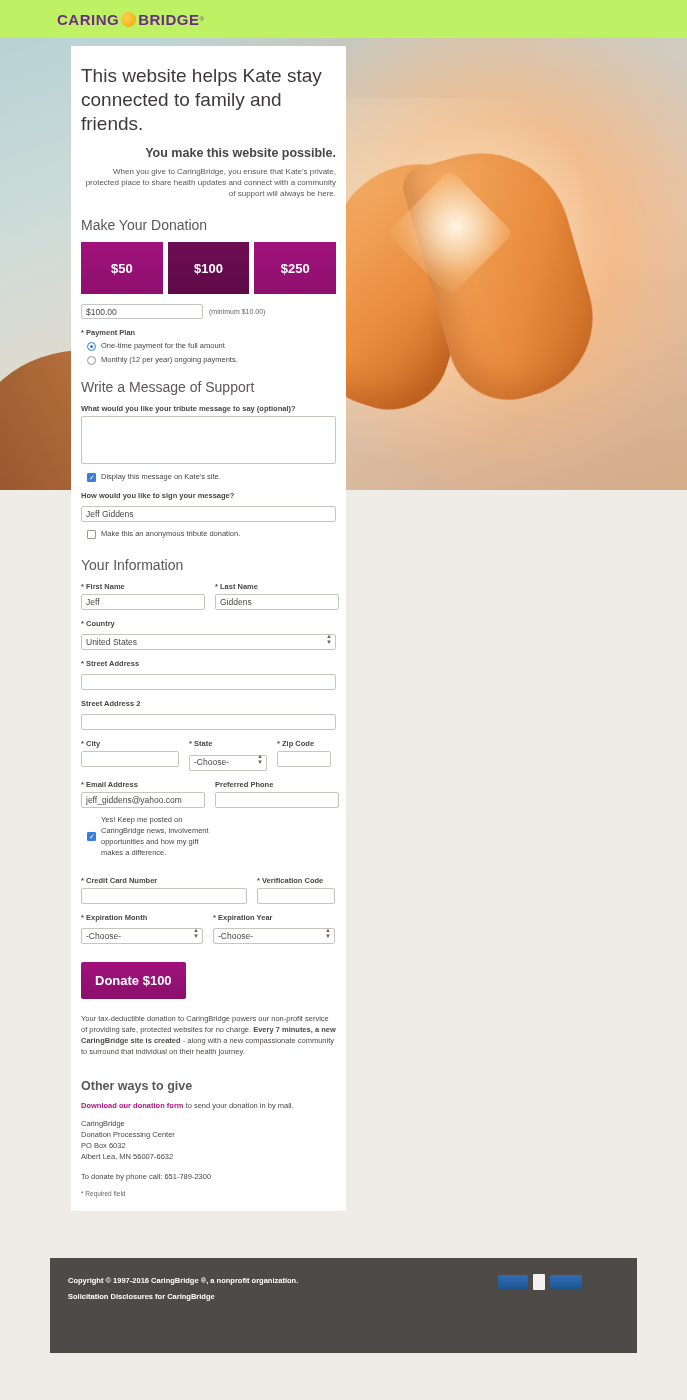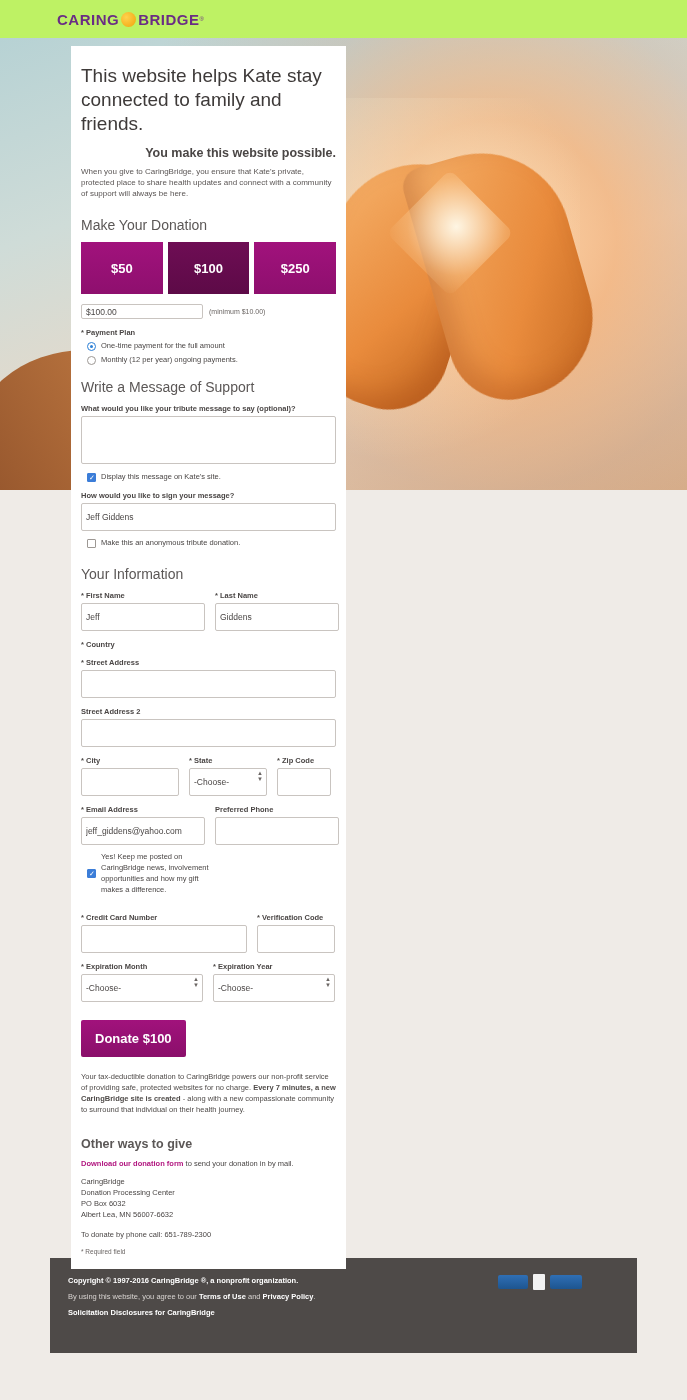--- a/index.html
+++ b/index.html
@@ -89,21 +89,21 @@
     z-index: 5;
   }
   h1.head {
     font-size: 19px; line-height:24px; font-weight:normal;
     color:#3e3a39; margin: 2px 0 10px 0;
   }
   h2.sub {
     font-size: 12.5px; font-weight:bold; color:#4a4645; margin:0 0 6px 0;text-align:right;
   }
   p.lede {
-    font-size: 8px; line-height:11px; color:#5b5655; margin:0 0 18px 0;
+    font-size: 8px; line-height:11px; color:#5b5655; margin:0 0 18px 0;text-align:right;
   }
   h3.section {
     font-size: 14px; font-weight:normal; color:#5b5756;
     margin: 0 0 9px 0;
   }
   .amounts { display:flex; gap:5px; margin-bottom:10px; }
   .amt {
     flex:1; height:52px;
     border:none; cursor:pointer;
     color:#fff; font-size:13px; font-weight:bold;
@@ -111,21 +111,21 @@
     background: linear-gradient(#a1127c, #8e0f6e);
   }
   .amt.sel { background: linear-gradient(#6e0d54, #5d0a47); }
   .row { display:flex; align-items:center; }
   input.txt, textarea.txt, select.sel {
     font-family:"Liberation Sans", sans-serif;
     font-size: 8.5px;
     color:#4a4645;
     border:1px solid #c9c4c0;
     background:#fff;
-    height:28px;
+    height:16px;
     padding: 0 4px;
     border-radius:2px;
     outline:none;
   }
   input.amtinput { width:122px; height:15px; }
   .minnote { font-size:7px; color:#6b6664; margin-left:6px; }
   .lbl {
     font-size:7.5px; font-weight:bold; color:#4a4645;
     display:block; margin: 9px 0 3px 0;
   }
@@ -280,20 +280,26 @@
         <span class="lbl" style="margin-top:0;">* First Name</span>
         <input class="txt half" value="Jeff" style="">
       </div>
       <div class="col">
         <span class="lbl" style="margin-top:0;">* Last Name</span>
         <input class="txt half" value="Giddens" style="">
       </div>
     </div>
 
     <span class="lbl">* Country</span>
+    <div class="selwrap">
+      <select class="sel wide">
+        <option>United States</option>
+      </select>
+      <span class="arrows">▲<br>▼</span>
+    </div>
 
     <span class="lbl">* Street Address</span>
     <input class="txt wide" value="" style="">
 
     <span class="lbl">Street Address 2</span>
     <input class="txt wide" value="" style="">
 
     <div class="two-col" style="margin-top:9px;">
       <div class="col">
         <span class="lbl" style="margin-top:0;">* City</span>
@@ -379,23 +385,20 @@
       <div>PO Box 6032</div>
       <div>Albert Lea, MN 56007-6632</div>
     </div>
 
     <div class="phone">To donate by phone call: 651-789-2300</div>
     <div class="reqnote">* Required field</div>
   </div>
 
   <div class="footer">
     <div><b>Copyright © 1997-2016 CaringBridge ®, a nonprofit organization.</b></div>
-    <div>
-      <span>By using this website, you agree to our </span><a href="#">Terms of Use</a><span> and </span><a href="#">Privacy Policy</a><span>.</span>
-    </div>
     <div><a href="#">Solicitation Disclosures for CaringBridge</a></div>
     <div class="seals">
       <div class="seal1"></div>
       <div class="seal2"></div>
       <div class="seal3"></div>
     </div>
   </div>
 
 </div>
 

